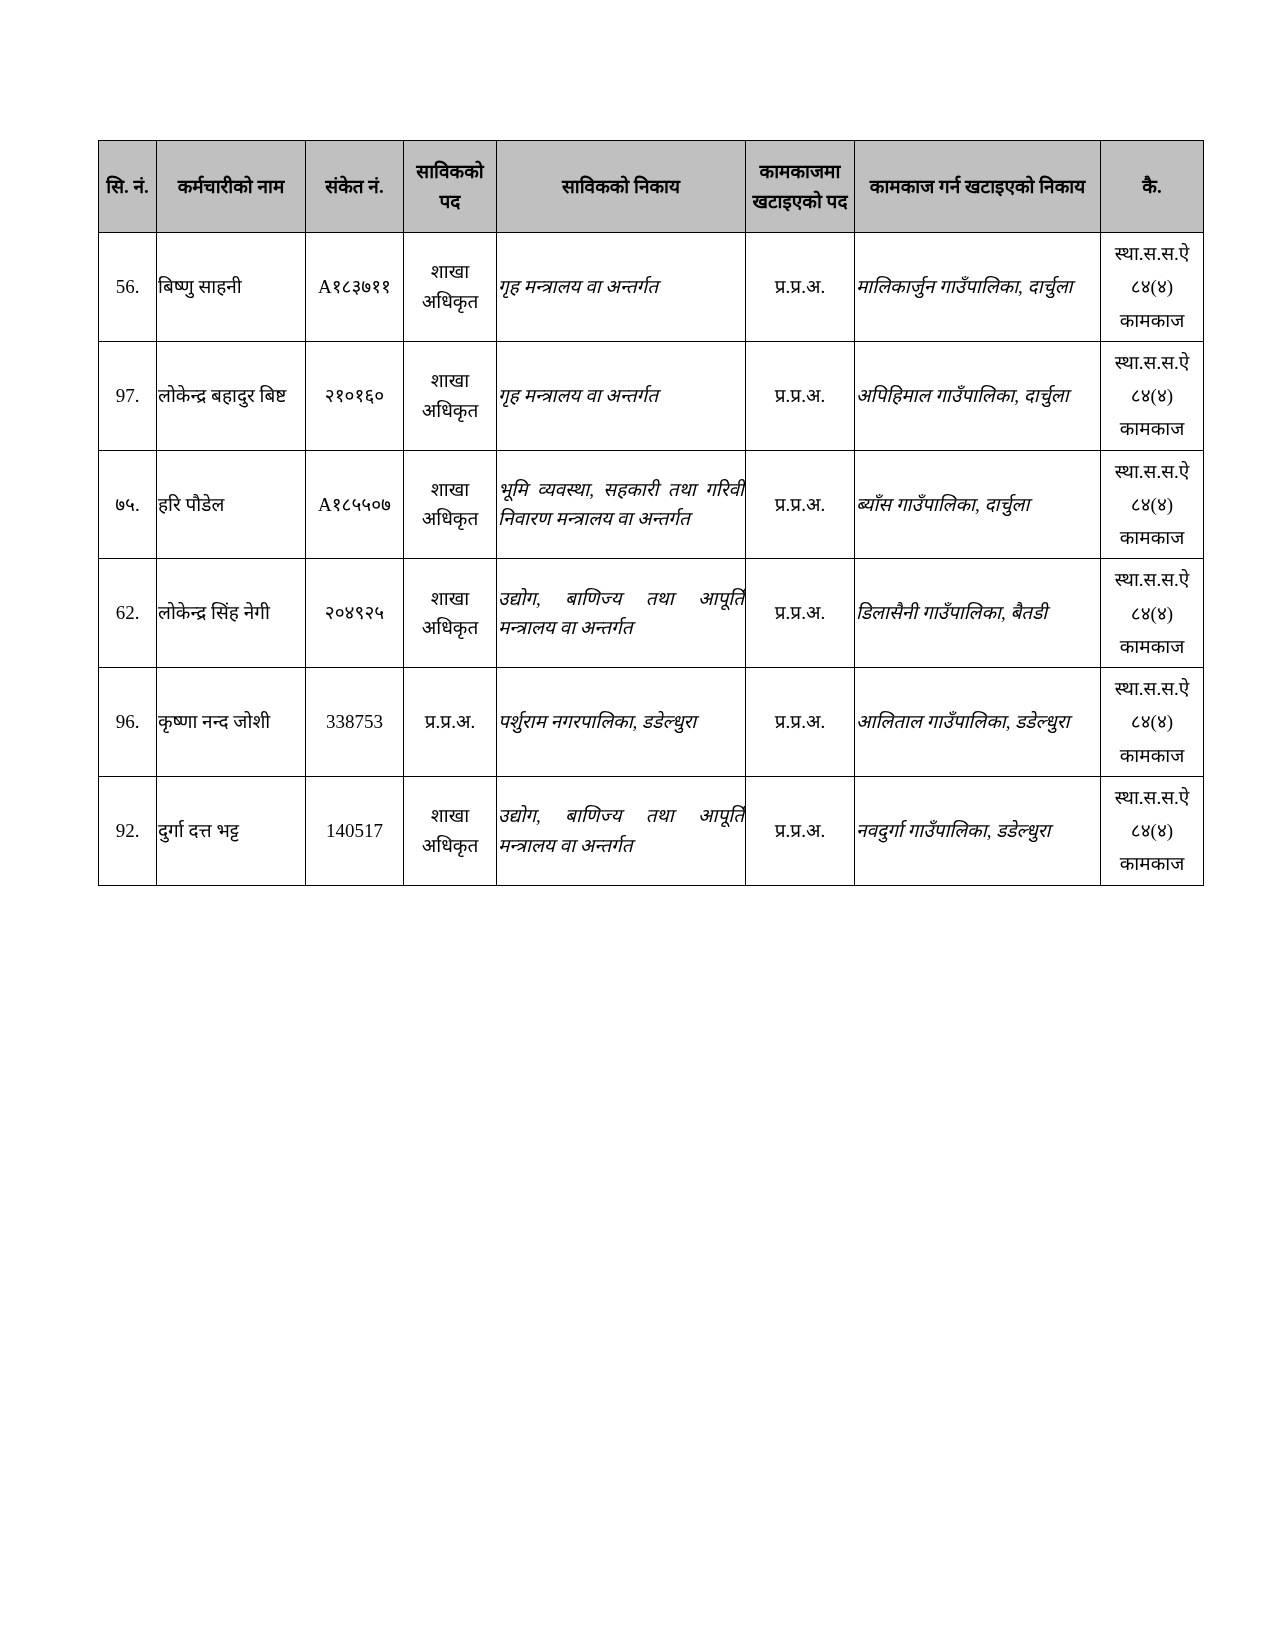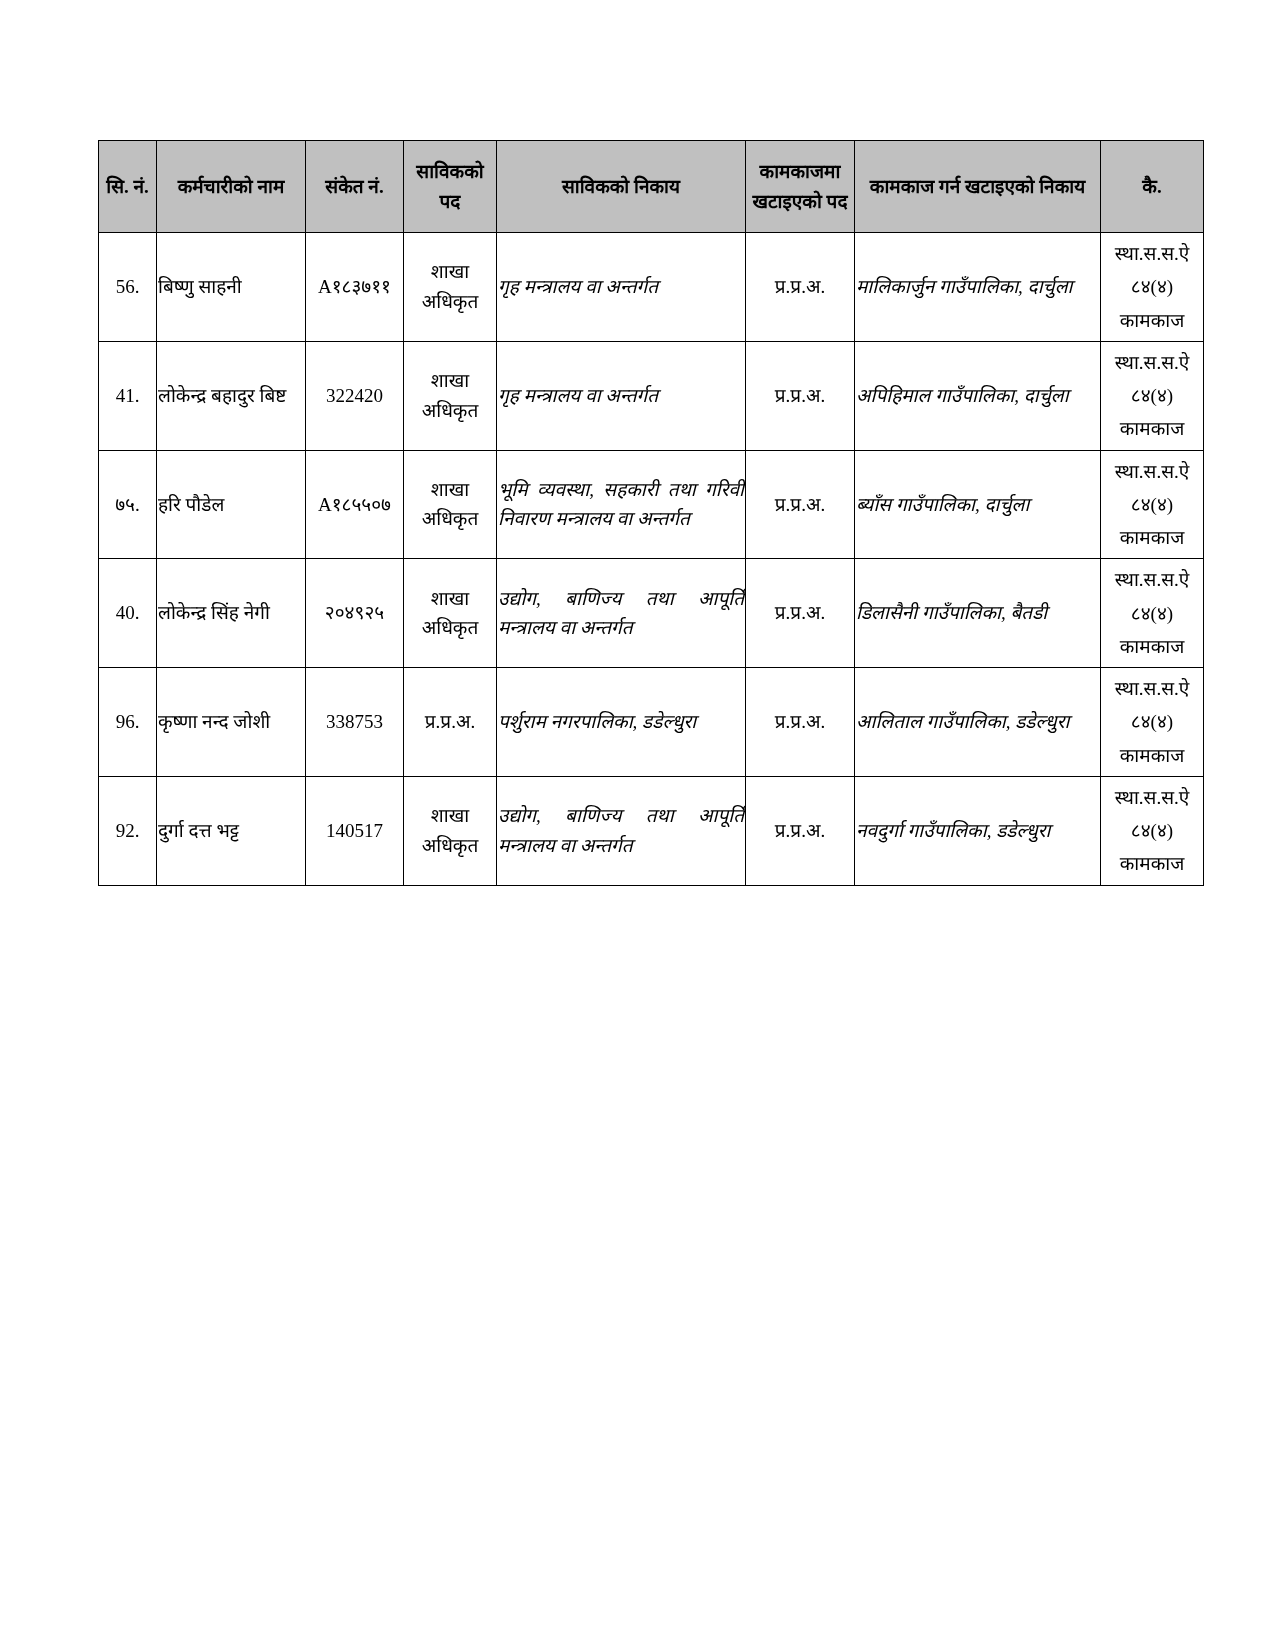--- a/index.html
+++ b/index.html
@@ -106,43 +106,43 @@
         <td class="cell-left">बिष्णु साहनी</td>
         <td class="cell-center">A१८३७११</td>
         <td class="cell-center">शाखा अधिकृत</td>
         <td class="cell-justify">गृह मन्त्रालय वा अन्तर्गत</td>
         <td class="cell-center">प्र.प्र.अ.</td>
         <td class="cell-justify">मालिकार्जुन गाउँपालिका, दार्चुला</td>
         <td class="cell-remarks">स्था.स.स.ऐ ८४(४) कामकाज</td>
       </tr>
 
       <tr>
-        <td class="cell-center">41.</td>
+        <td class="cell-center">97.</td>
         <td class="cell-left">लोकेन्द्र बहादुर बिष्ट</td>
-        <td class="cell-center">322420</td>
+        <td class="cell-center">२१०१६०</td>
         <td class="cell-center">शाखा अधिकृत</td>
         <td class="cell-justify">गृह मन्त्रालय वा अन्तर्गत</td>
         <td class="cell-center">प्र.प्र.अ.</td>
         <td class="cell-justify">अपिहिमाल गाउँपालिका, दार्चुला</td>
         <td class="cell-remarks">स्था.स.स.ऐ ८४(४) कामकाज</td>
       </tr>
 
       <tr>
         <td class="cell-center">७५.</td>
         <td class="cell-left">हरि पौडेल</td>
         <td class="cell-center">A१८५५०७</td>
         <td class="cell-center">शाखा अधिकृत</td>
         <td class="cell-justify">भूमि व्यवस्था, सहकारी तथा गरिवी निवारण मन्त्रालय वा अन्तर्गत</td>
         <td class="cell-center">प्र.प्र.अ.</td>
         <td class="cell-justify">ब्याँस गाउँपालिका, दार्चुला</td>
         <td class="cell-remarks">स्था.स.स.ऐ ८४(४) कामकाज</td>
       </tr>
 
       <tr>
-        <td class="cell-center">40.</td>
+        <td class="cell-center">62.</td>
         <td class="cell-left">लोकेन्द्र सिंह नेगी</td>
         <td class="cell-center">२०४९२५</td>
         <td class="cell-center">शाखा अधिकृत</td>
         <td class="cell-justify">उद्योग, बाणिज्य तथा आपूर्ति मन्त्रालय वा अन्तर्गत</td>
         <td class="cell-center">प्र.प्र.अ.</td>
         <td class="cell-justify">डिलासैनी गाउँपालिका, बैतडी</td>
         <td class="cell-remarks">स्था.स.स.ऐ ८४(४) कामकाज</td>
       </tr>
 
       <tr>

